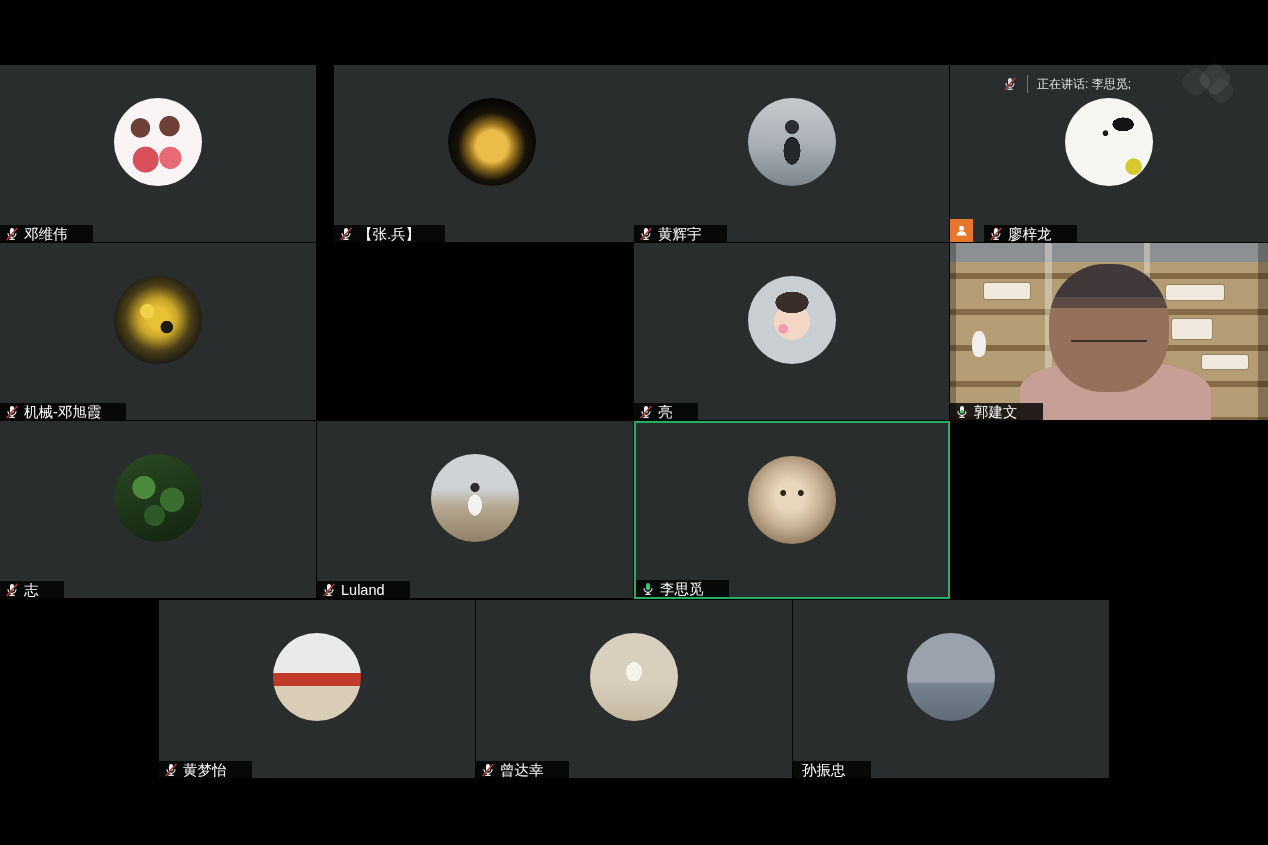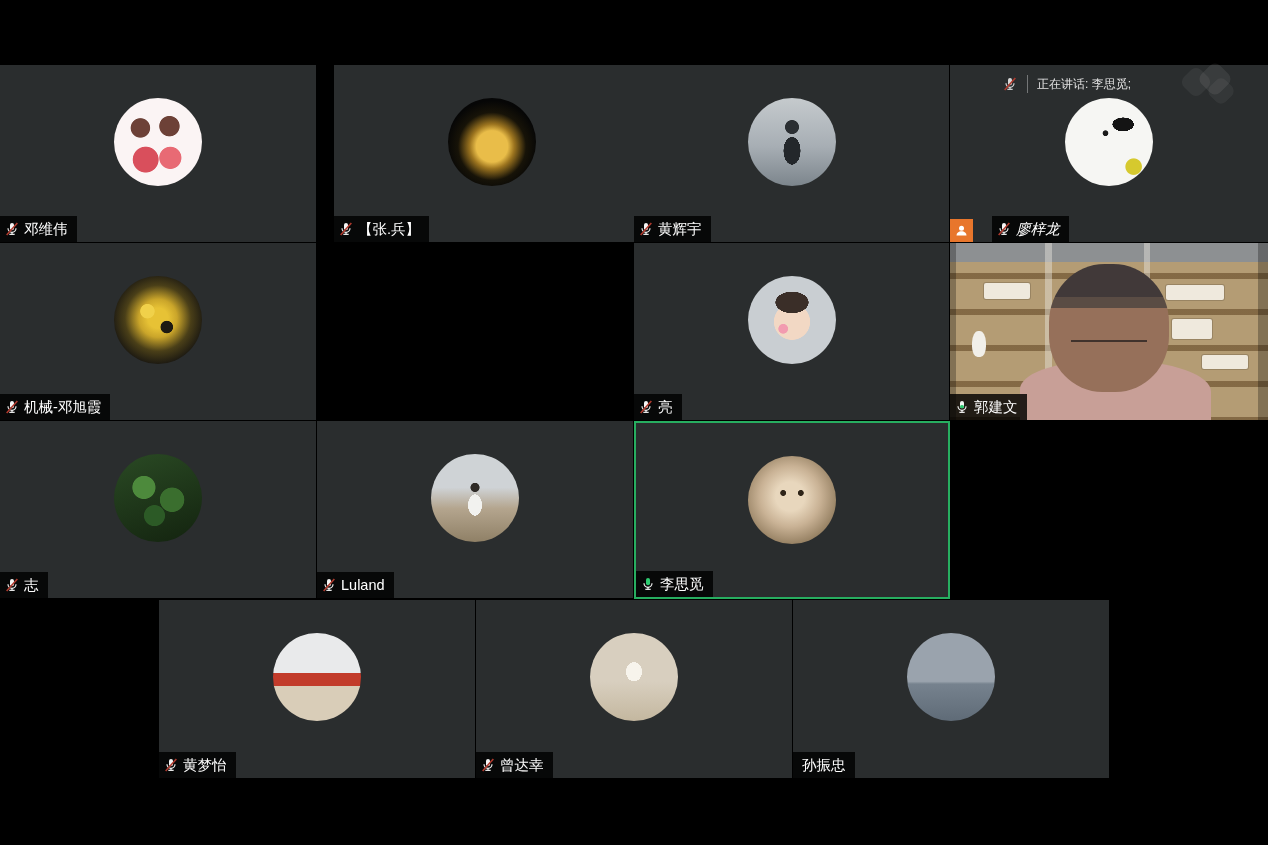--- a/index.html
+++ b/index.html
@@ -6,29 +6,29 @@
   body{width:1268px;height:845px;overflow:hidden;font-family:"Liberation Sans","DejaVu Sans",sans-serif;}
   .stage{position:relative;width:1268px;height:845px;background:#000;}
 
   .tile{position:absolute;background:var(--tile-bg,#2a2d2e);box-sizing:border-box;}
   .tile.active{border:2px solid var(--active-border,#27ae60);}
 
   .avatar{position:absolute;left:50%;top:33px;width:88px;height:88px;margin-left:-44px;border-radius:50%;overflow:hidden;}
 
   .nameplate{position:absolute;left:0;bottom:0;display:flex;align-items:center;gap:4px;
     background:var(--nameplate-bg,rgba(0,0,0,0.82));color:var(--nameplate-text,#fff);
-    font-size:14.5px;line-height:22px;height:26px;padding:0 9px 0 4px;white-space:nowrap;}
+    font-size:14.5px;line-height:22px;height:17px;padding:0 25px 0 4px;white-space:nowrap;}
   .nameplate.noicon{padding-left:9px;}
   .tile.active .nameplate{left:0;bottom:0;}
   .mic{width:16px;height:16px;display:inline-block;flex:0 0 16px;}
 
   .host-badge{position:absolute;left:0;bottom:0;width:23px;height:23px;background:var(--host-badge-orange,#e8762c);
     display:flex;align-items:center;justify-content:center;}
   .host-badge svg{width:15px;height:15px;}
-  .nameplate.with-badge{left:42px;font-style:italic;}
+  .nameplate.with-badge{left:34px;}
 
   
   .av-family{background:
     radial-gradient(circle at 30% 34%, #6d4137 11%, transparent 12%),
     radial-gradient(circle at 63% 32%, #6d4137 12%, transparent 13%),
     radial-gradient(circle at 36% 70%, #d94f5c 15%, transparent 16%),
     radial-gradient(circle at 64% 68%, #e86a74 13%, transparent 14%),
     #fbf4f4;}
   .av-goat{background:radial-gradient(circle at 50% 55%, #e9bd49 0 24%, #9c741f 34%, #171308 52%, #060606 70%), #060606;}
   .av-mountain{background:

